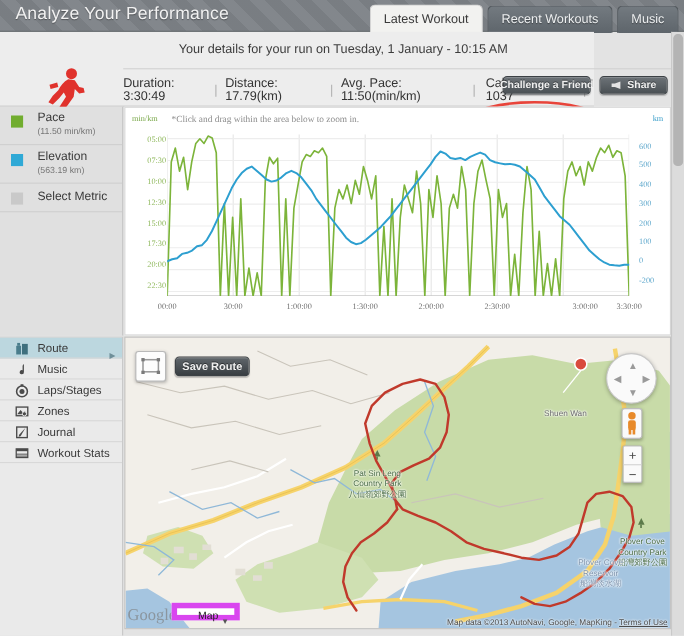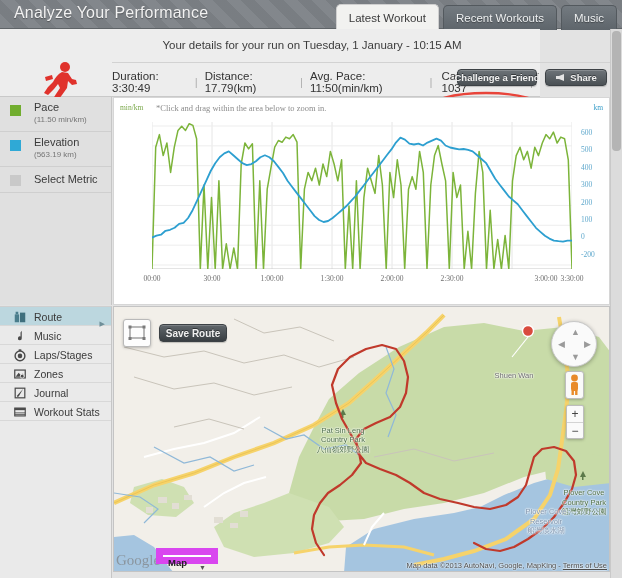--- a/index.html
+++ b/index.html
@@ -171,23 +171,23 @@
     background: #fafafa; border: 1px solid #bdbdbd; border-radius: 2px;
     box-shadow: 0 1px 3px rgba(0,0,0,.25);
   }
   .zoom-ctrl div {
     height: 17px; line-height: 16px; text-align: center;
     font-size: 12px; color: #444; cursor: pointer;
   }
   .zoom-ctrl .zin { border-bottom: 1px solid #d3d3d3; }
   .map-type-select {
     position: absolute; left: 42px; bottom: 7px; width: 62px; height: 16px;
-    background: #fff; border: 7px solid #d946ef;
-    font-size: 9.5px; font-weight: bold; color: #222;
-    padding-left: 5px; line-height: 15px; cursor: pointer;
+    background: #fff; border: 5px solid #d946ef;
+    font-size: 9.5px; font-weight: normal; color: #222;
+    padding-left: 19px; line-height: 15px; cursor: pointer;
   }
   .map-type-select .caret { position: absolute; right: 5px; top: 5px; font-size: 7px; color: #555; }
   .google-logo {
     position: absolute; left: 2px; bottom: 2px; font-size: 15px;
     font-family: "Liberation Serif", serif; color: #7c7c7c; opacity: .65;
   }
   .map-attr {
     position: absolute; right: 2px; bottom: 1px; font-size: 7.5px; color: #4c4c4c;
     text-shadow: 0 0 2px #fff, 0 0 2px #fff;
   }
@@ -272,20 +272,30 @@
       <span class="sw" style="background:#c9c9c9"></span>
       <div class="m-label">Select Metric</div>
     </div>
   </div>
 
   <div class="chart-panel">
     <div class="axis-title-left">min/km</div>
     <div class="axis-title-right">km</div>
     <div class="chart-hint">*Click and drag within the area below to zoom in.</div>
 
+    <div class="yleft-ticks">
+      <div>05:00</div>
+      <div>07:30</div>
+      <div>10:00</div>
+      <div>12:30</div>
+      <div>15:00</div>
+      <div>17:30</div>
+      <div>20:00</div>
+      <div>22:30</div>
+    </div>
 
     <div class="yright-ticks">
       <div>600</div>
       <div>500</div>
       <div>400</div>
       <div>300</div>
       <div>200</div>
       <div>100</div>
       <div>0</div>
       <div>-200</div>
@@ -316,21 +326,21 @@
         </svg>
     </div>
 
     <div class="xaxis" id="xaxis">
         <span style="left: 8px;">00:00</span>
         <span style="left: 68px;">30:00</span>
         <span style="left: 128px;">1:00:00</span>
         <span style="left: 188px;">1:30:00</span>
         <span style="left: 248px;">2:00:00</span>
         <span style="left: 308px;">2:30:00</span>
-        <span style="left: 382px; padding-left: 40px;">3:00:00</span>
+        <span style="left: 368px; padding-left: 40px;">3:00:00</span>
         <span style="left: 428px; text-align: right;">3:30:00</span>
       </div>
   </div>
 
   <div class="menu">
 
     <div class="menu-item selected">
       <svg class="mi-ico" viewBox="0 0 16 16">
         <rect x="2" y="5" width="5" height="9" fill="#4a7d8c"></rect>
         <rect x="8" y="3" width="6" height="11" fill="#3f6f7d"></rect>

